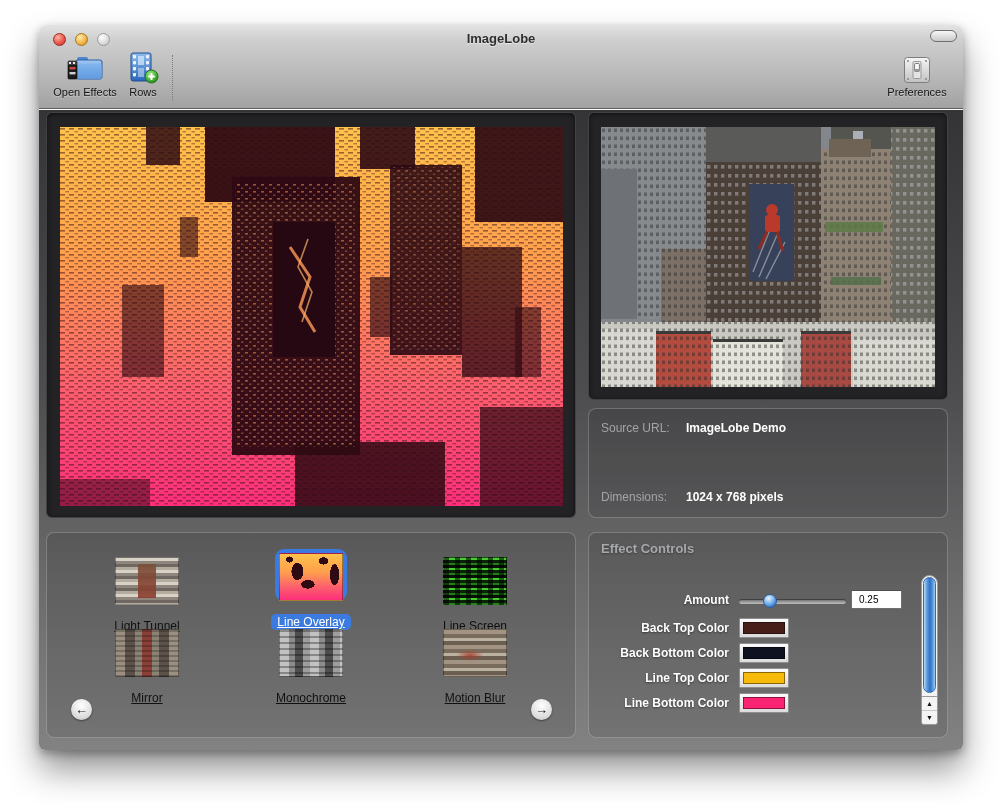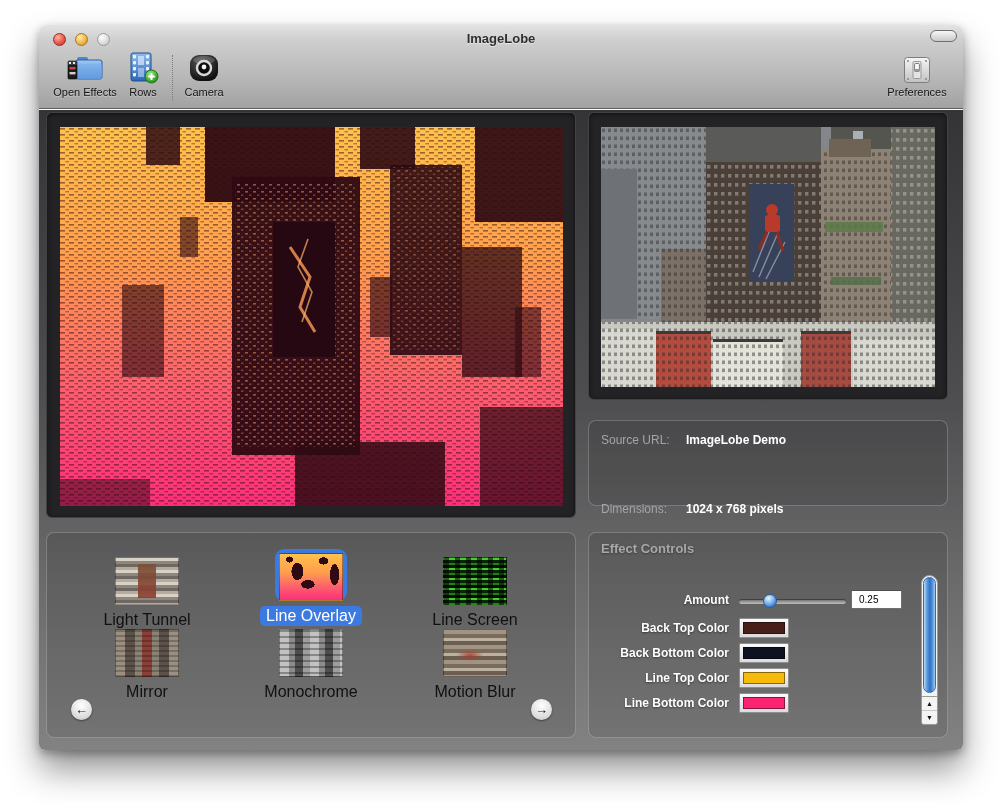--- a/index.html
+++ b/index.html
@@ -42,39 +42,39 @@
   .panel-dark {
     position:absolute; background:#232326; border:1px solid rgba(255,255,255,0.14);
     border-radius:6px; box-shadow:inset 0 1px 4px rgba(0,0,0,0.6);
   }
   .panel-soft {
     position:absolute; background:rgba(0,0,0,0.10);
     border:1px solid rgba(255,255,255,0.22); border-radius:8px;
   }
   .p-main    { left:7px;   top:2px;   width:530px; height:406px; }
   .p-preview { left:549px; top:2px;   width:360px; height:288px; }
-  .p-info    { left:549px; top:298px; width:360px; height:86px;margin-top:12px; }
+  .p-info    { left:549px; top:298px; width:360px; height:110px; }
   .p-fx      { left:7px;   top:422px; width:530px; height:206px; }
   .p-ctrl    { left:549px; top:422px; width:360px; height:206px;padding-left:42px; }
 
   .img-frame { position:absolute; overflow:hidden; }
   .img-frame svg { display:block; width:100%; height:100%; }
   .main-img    { left:13px; top:14px; width:503px; height:379px; }
   .preview-img { left:12px; top:14px; width:334px; height:260px; }
 
   
   .info-row { position:absolute; left:12px; width:336px; height:16px; font-size:12px; }
   .info-row .lab { position:absolute; left:0; color:#a2a4a6; }
   .info-row .val { position:absolute; left:85px; color:#ffffff; font-weight:bold; }
 
   
   .fx-cell { position:absolute; width:130px; text-align:center; }
   .fx-thumbbox { display:inline-block; padding:4px 4px 0 4px; border-radius:9px; }
   .fx-thumb { width:64px; height:48px; border:1px solid rgba(0,0,0,0.35); }
-  .fx-label { display:inline-block; margin-top:1px; padding:1px 6px; font-size:16px; color:#101010; border-radius:5px; }
+  .fx-label { display:inline-block; margin-top:9px; padding:1px 6px; font-size:12px; color:#101010; border-radius:5px;text-decoration:underline; }
   .fx-cell.selected .fx-thumbbox { background:#3b7ae0; }
   .fx-cell.selected .fx-label { background:#3b7ae0; color:#ffffff; }
 
   .th-light-tunnel {
     background-image:
       linear-gradient(180deg, rgba(122,80,56,0.9), rgba(140,60,46,0.9)),
       repeating-linear-gradient(180deg,#d8d2c6 0 3px,#8e867c 3px 6px,#6f6862 6px 9px,#b5aca0 9px 12px);
     background-size:18px 34px, 100% 100%;
     background-position:center center, center;
     background-repeat:no-repeat, repeat;
@@ -219,38 +219,20 @@
           <circle cx="24.5" cy="24.5" r="6.5" fill="url(#plus)" stroke="#156312" stroke-width="0.8"></circle>
           <rect x="23.4" y="21" width="2.2" height="7" rx="1" fill="#fff"></rect>
           <rect x="21" y="23.4" width="7" height="2.2" rx="1" fill="#fff"></rect>
         </svg>
       </div>
       <div class="tb-label">Rows</div>
     </div>
 
     <div class="tb-sep"></div>
 
-    <div class="tb-item" style="left:127px;">
-      <div class="ic">
-        <svg width="32" height="32" viewBox="0 0 32 32">
-          <defs>
-            <radialGradient id="cam" cx="0.4" cy="0.3" r="0.9">
-              <stop offset="0" stop-color="#5a5a5c"></stop>
-                <stop offset="0.7" stop-color="#161617"></stop>
-                <stop offset="1" stop-color="#000"></stop>
-            </radialGradient>
-          </defs>
-          <rect x="2" y="3" width="28" height="26" rx="9" fill="url(#cam)"></rect>
-          <ellipse cx="16" cy="8" rx="11" ry="4" fill="#ffffff" opacity="0.18"></ellipse>
-          <circle cx="16" cy="16" r="7" fill="#0c0c0c" stroke="#d9d9d9" stroke-width="2.4"></circle>
-          <circle cx="16" cy="15" r="2.4" fill="#f2f2f2"></circle>
-        </svg>
-      </div>
-      <div class="tb-label">Camera</div>
-    </div>
 
     <div class="tb-item" style="right:6px; width:80px;">
       <div class="ic">
         <svg width="28" height="28" viewBox="0 0 28 28">
           <defs>
             <linearGradient id="plate" x1="0" y1="0" x2="0" y2="1">
               <stop offset="0" stop-color="#f6f6f6"></stop>
                 <stop offset="1" stop-color="#c2c2c2"></stop>
             </linearGradient>
           </defs>

